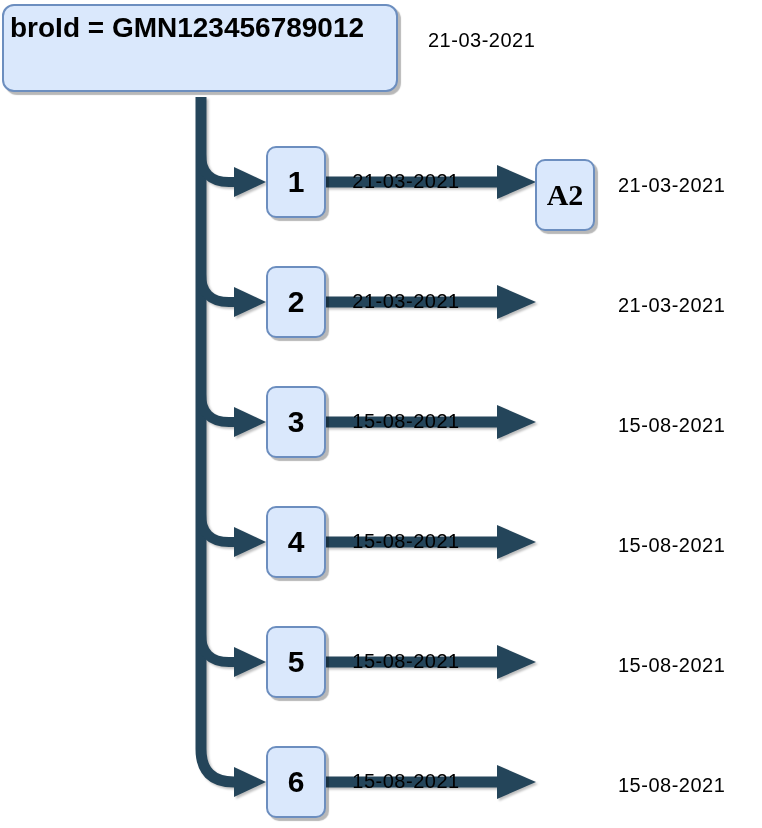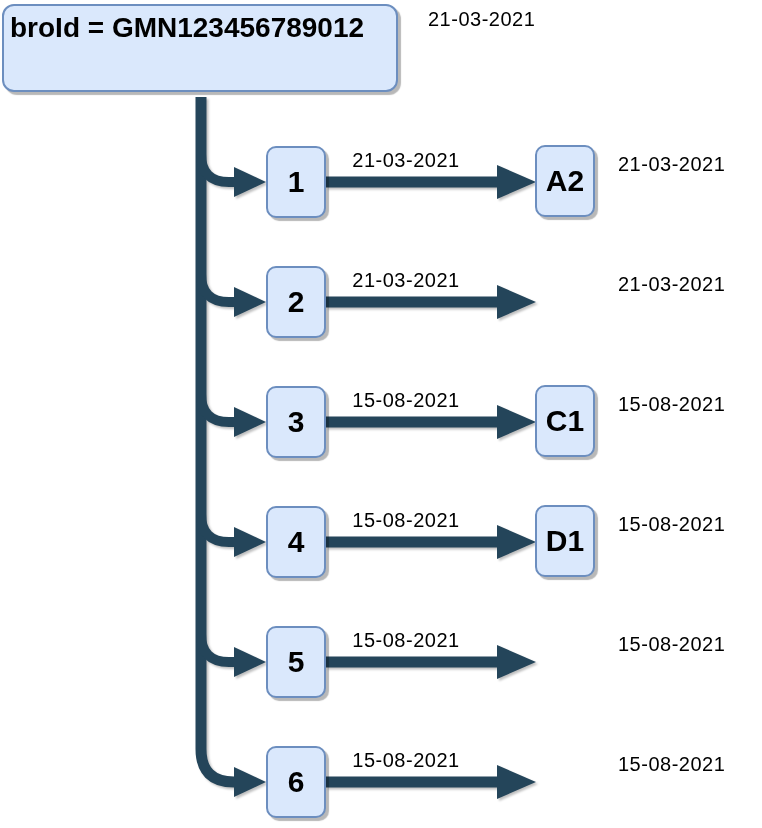--- a/index.html
+++ b/index.html
@@ -20,29 +20,29 @@
   .connectors .shaft{stroke-width:11px;}
   .connectors polygon{fill:var(--connector);stroke:none;}
 
   
   .node{position:absolute;width:56px;height:68px;
     background:var(--node-fill);border:2px solid var(--node-border);
     border-radius:10px;box-shadow:3px 3px 1px rgba(0,0,0,0.28);
     display:flex;align-items:center;justify-content:center;
     font-weight:bold;font-size:30px;line-height:1;}
   .node.num{left:266px;top:3px;}
-  .node.letter{left:535px;top:2px;}
+  .node.letter{left:535px;top:16px;font-family:Liberation Serif, serif;}
 
   .root-node{position:absolute;left:2px;top:4px;width:386px;height:78px;
     padding:6px 0 0 6px;background:var(--node-fill);
     border:2px solid var(--node-border);border-radius:12px;
     box-shadow:3px 3px 1px rgba(0,0,0,0.28);
     font-weight:bold;font-size:28px;line-height:31px;}
 
-  .date{font-size:20px;letter-spacing:0.5px;white-space:nowrap;}
+  .date{font-size:20px;letter-spacing:0.5px;white-space:nowrap;margin-top:21px;}
   .top-date{position:absolute;left:428px;top:8px;}
 
   .row{position:absolute;left:0;width:762px;height:78px;}
   .edge-date{position:absolute;left:316px;top:6px;width:180px;text-align:center;}
   .right-date{position:absolute;left:618px;top:10px;width:140px;text-align:left;}
 </style>
 </head>
 <body>
 
 <div class="canvas">
@@ -123,34 +123,28 @@
     </div>
     <div class="date edge-date">21-03-2021</div>
     <div class="date right-date">21-03-2021</div>
   </div>
 
   <div class="row" style="top:383px">
     <div class="node num">
       <span>3</span>
     </div>
     <div class="date edge-date">15-08-2021</div>
-    <div class="node letter">
-      <span>C1</span>
-    </div>
     <div class="date right-date">15-08-2021</div>
   </div>
 
   <div class="row" style="top:503px">
     <div class="node num">
       <span>4</span>
     </div>
     <div class="date edge-date">15-08-2021</div>
-    <div class="node letter">
-      <span>D1</span>
-    </div>
     <div class="date right-date">15-08-2021</div>
   </div>
 
   <div class="row" style="top:623px">
     <div class="node num">
       <span>5</span>
     </div>
     <div class="date edge-date">15-08-2021</div>
     <div class="date right-date">15-08-2021</div>
   </div>

